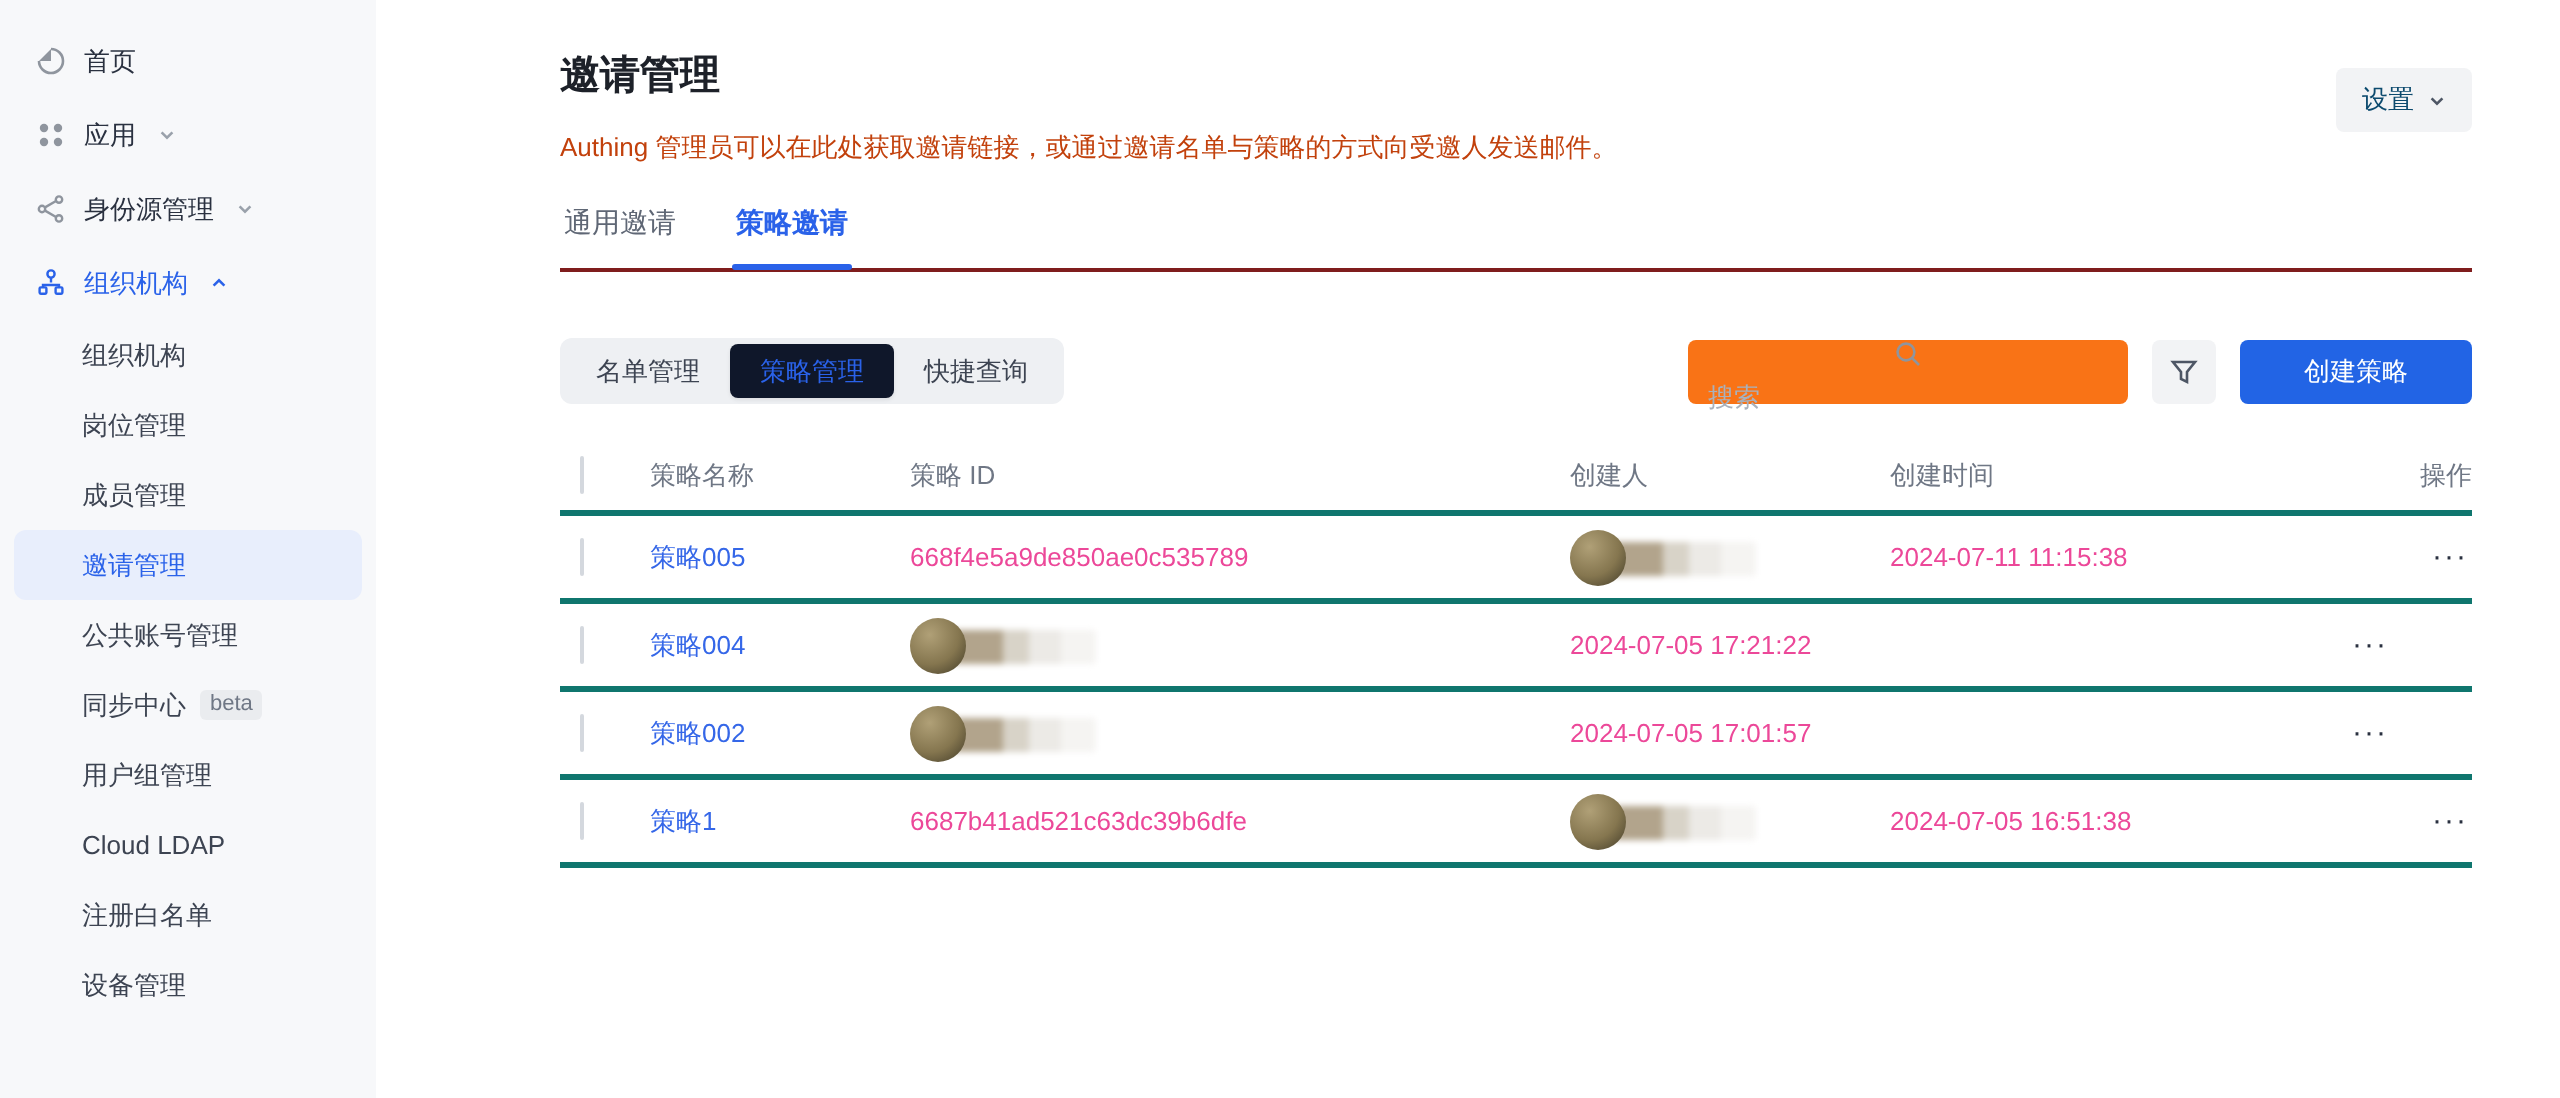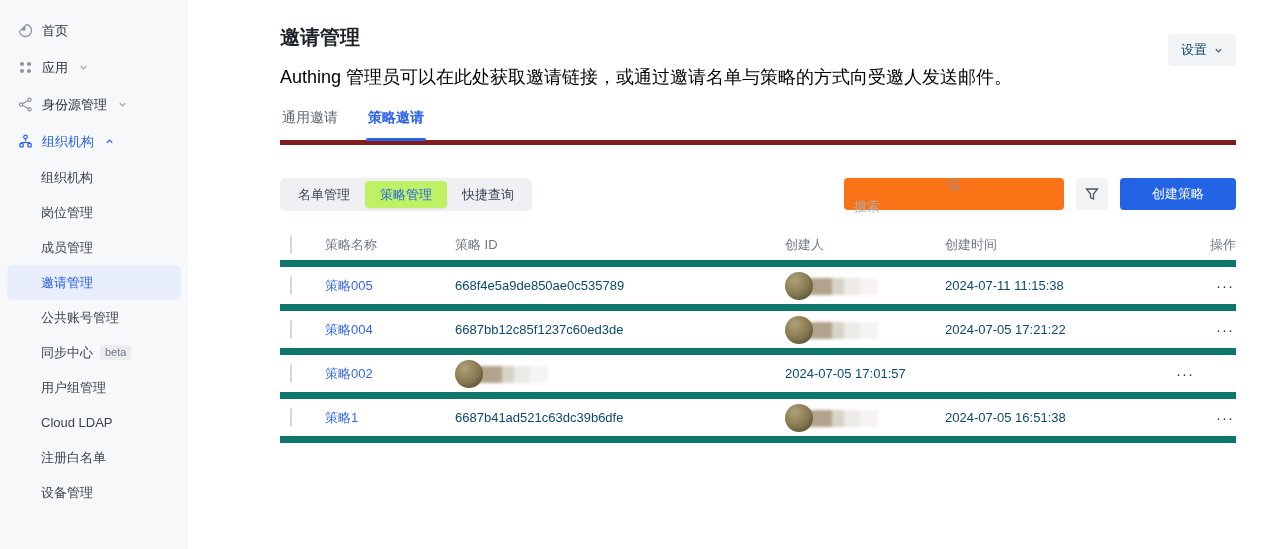--- a/index.html
+++ b/index.html
@@ -17,50 +17,50 @@
   .t-item .lbl { line-height:1; }
   .t-item.active, .t-item.active .lbl { color:#2a62e9; }
   .s-item { display:flex; align-items:center; height:35px; margin:0 7px; padding:0 0 0 34px; font-size:13px; color:#3d4452; border-radius:6px; cursor:pointer; }
   .s-item.selected { background:#e8eefc; color:#2a62e9; }
   .badge { margin-left:7px; font-size:11px; color:#6f7785; background:#eaecef; border-radius:3px; padding:2px 5px; line-height:1; }
 
   
   .main { flex:1; padding:0 44px 0 92px; position:relative; }
   .head-row { display:flex; justify-content:space-between; align-items:flex-start; margin-top:24px; }
   .page-title { font-size:20px; font-weight:bold; color:#1d2129; }
-  .page-desc { margin-top:14px; font-size:18px; color:#000000; }
+  .page-desc { margin-top:14px; font-size:13px; color:#c2410c; }
   .settings-btn { display:flex; align-items:center; gap:7px; background:#f2f3f5; border:none; border-radius:4px;
     padding:7px 13px; font-size:13px; color:#0c4a6e; cursor:pointer; margin-top:10px; font-family:inherit; }
 
-  .tabs { display:flex; gap:26px; margin-top:20px; border-bottom:5px solid #7f1d1d; }
+  .tabs { display:flex; gap:26px; margin-top:20px; border-bottom:2px solid #7f1d1d; }
   .tab { font-size:14px; color:#5f6775; padding:0 2px 13px; cursor:pointer; position:relative; }
   .tab.active { color:#2a62e9; font-weight:bold; }
   .tab.active::after { content:""; position:absolute; left:0; right:0; bottom:-1px; height:3px; background:#2a62e9; border-radius:2px; }
 
-  .toolbar { display:flex; align-items:flex-start; margin-top:33px; }
+  .toolbar { display:flex; align-items:flex-end; margin-top:33px; }
   .seg-group { display:flex; background:#eef0f3; border-radius:6px; padding:3px; }
   .seg { font-size:13px; color:#3d4452; padding:7px 15px; border-radius:4px; cursor:pointer; line-height:1; }
-  .seg.active { background:#bef264; color:#2a62e9; box-shadow:0 1px 2px rgba(0,0,0,.08); }
+  .seg.active { background:#0f172a; color:#2a62e9; box-shadow:0 1px 2px rgba(0,0,0,.08); }
   .tb-spacer { flex:1; }
   .search-box { display:flex; align-items:center; gap:7px; width:220px; height:32px; background:#f97316; border-radius:4px; padding:0 10px;flex-direction:column; }
   .search-box input { border:none; outline:none; background:transparent; font-size:13px; color:#2a3140; width:100%; font-family:inherit; }
   .search-box input::placeholder { color:#a9b1bc; }
   .icon-btn { width:32px; height:32px; background:#f2f3f5; border:none; border-radius:4px; margin-left:12px;
     display:flex; align-items:center; justify-content:center; cursor:pointer; }
   .primary-btn { height:32px; background:#2264e5; color:#fff; border:none; border-radius:4px; padding:0 32px;
     font-size:13px; margin-left:12px; cursor:pointer; font-family:inherit; }
 
   .table { margin-top:18px; }
   .tr { display:grid; grid-template-columns:35px 130px 330px 160px 1fr 40px; align-items:center; padding-left:10px;
-    border-bottom:7px solid #0f766e; }
+    border-bottom:3px solid #0f766e; }
   .tr.thead { height:38px; }
   .tr.trow { height:44px; }
   .th { font-size:13px; color:#6f7785; }
   .th.right, .td.right { text-align:right; }
-  .td { font-size:13px; color:#0c4a6e; }
+  .td { font-size:13px; color:#ec4899; }
   .link { color:#3567e8; cursor:pointer; }
   .checkbox { width:15px; height:15px; border:1px solid #d4d8de; border-radius:3px; background:#fff; cursor:pointer; }
   .creator { position:relative; height:28px; width:110px; }
   .avatar { position:absolute; left:0; top:0; width:28px; height:28px; border-radius:50%;
     background:radial-gradient(circle at 35% 30%, #b0a077, #85764f 55%, #4f4730 90%); }
   .redact { position:absolute; left:13px; top:6px; height:17px; width:80px; border-radius:2px; filter:blur(1.5px);
     background:linear-gradient(90deg,#b2a48c 0 42%,#d8d3c8 42% 58%,#eceae6 58% 78%,#f5f4f2 78%); }
   .dots { font-size:15px; letter-spacing:1px; color:#2a3140; cursor:pointer; text-align:right; padding-right:2px; line-height:.5; }
 
   svg { display:block; }
@@ -234,21 +234,20 @@
           <span class="redact"></span>
           <span class="avatar"></span>
         </div>
         <div class="td">2024-07-11 11:15:38</div>
         <div class="dots">···</div>
       </div>
 
       <div class="tr trow">
         <div><span class="checkbox"></span></div>
         <div class="td link">策略004</div>
-        <div class="td">6687bb12c85f1237c60ed3de</div>
         <div class="creator">
           <span class="redact"></span>
           <span class="avatar"></span>
         </div>
         <div class="td">2024-07-05 17:21:22</div>
         <div class="dots">···</div>
       </div>
 
       <div class="tr trow">
         <div><span class="checkbox"></span></div>

